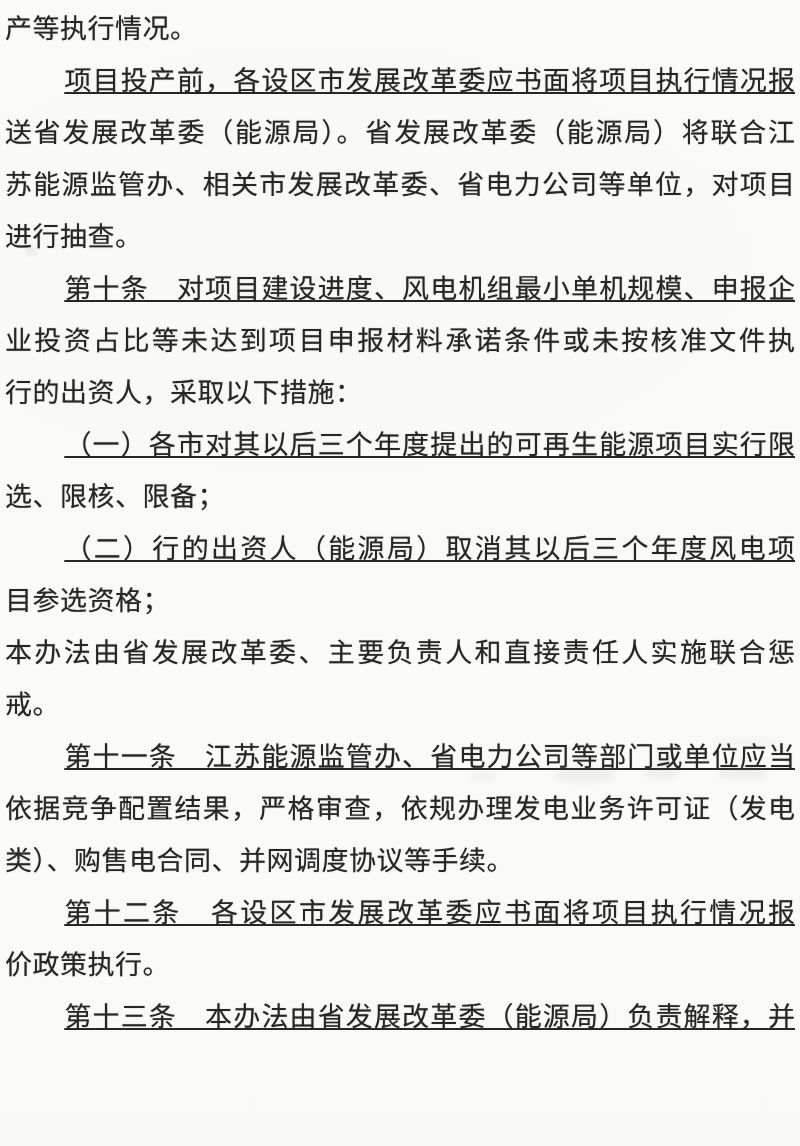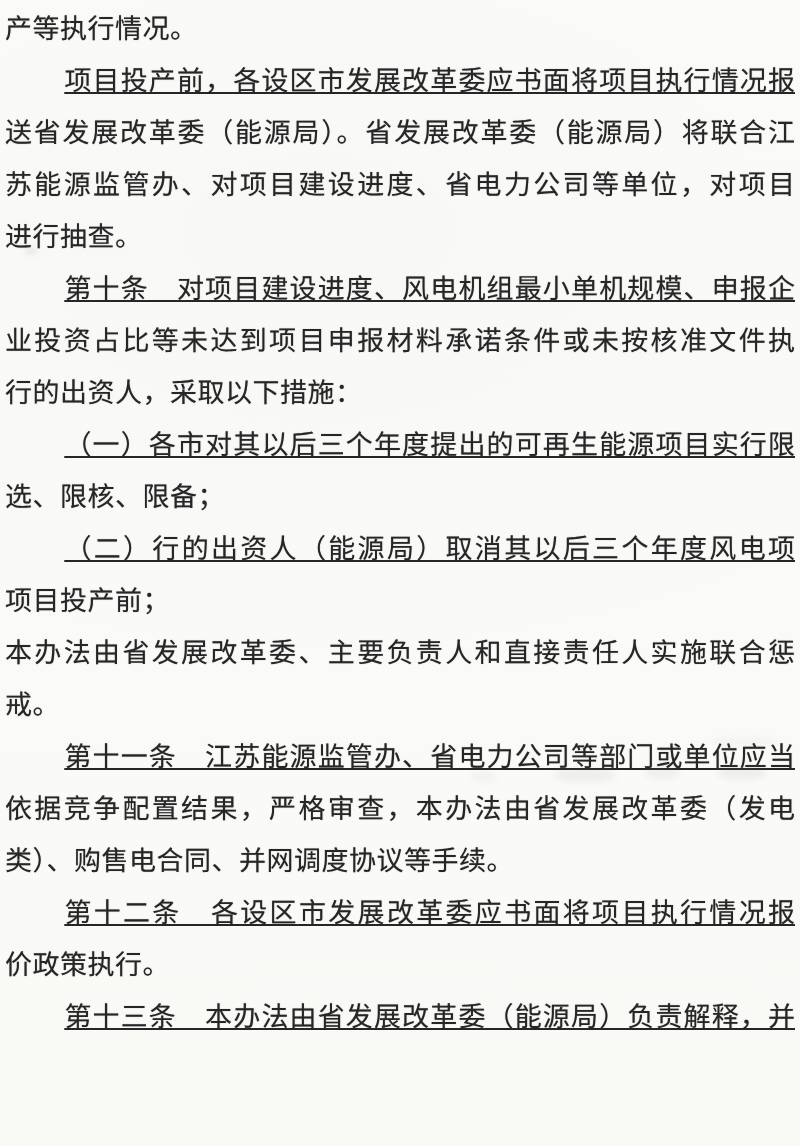--- a/index.html
+++ b/index.html
@@ -65,33 +65,33 @@
   .a6 { left: 25px;  top: 247px; width: 12px;  height: 8px;  opacity: 0.12; filter: blur(2px); }
 </style>
 </head>
 <body style="background: rgb(251, 251, 249);">
 
 <div class="page" style="color: rgb(38, 38, 38);">
   <div class="textblock" id="textblock">
       <div class="line">产等执行情况。</div>
       <div class="line indent fill">项目投产前，各设区市发展改革委应书面将项目执行情况报</div>
       <div class="line fill">送省发展改革委（能源局）。省发展改革委（能源局）将联合江</div>
-      <div class="line fill">苏能源监管办、对项目建设进度、省电力公司等单位，对项目</div>
+      <div class="line fill">苏能源监管办、相关市发展改革委、省电力公司等单位，对项目</div>
       <div class="line">进行抽查。</div>
       <div class="line indent fill">第十条　对项目建设进度、风电机组最小单机规模、申报企</div>
       <div class="line fill">业投资占比等未达到项目申报材料承诺条件或未按核准文件执</div>
       <div class="line">行的出资人，采取以下措施：</div>
       <div class="line indent fill">（一）各市对其以后三个年度提出的可再生能源项目实行限</div>
       <div class="line">选、限核、限备；</div>
       <div class="line indent fill">（二）行的出资人（能源局）取消其以后三个年度风电项</div>
-      <div class="line">项目投产前；</div>
+      <div class="line">目参选资格；</div>
       <div class="line fill">本办法由省发展改革委、主要负责人和直接责任人实施联合惩</div>
       <div class="line">戒。</div>
       <div class="line indent fill">第十一条　江苏能源监管办、省电力公司等部门或单位应当</div>
-      <div class="line fill">依据竞争配置结果，严格审查，本办法由省发展改革委（发电</div>
+      <div class="line fill">依据竞争配置结果，严格审查，依规办理发电业务许可证（发电</div>
       <div class="line">类）、购售电合同、并网调度协议等手续。</div>
       <div class="line indent fill">第十二条　各设区市发展改革委应书面将项目执行情况报</div>
       <div class="line">价政策执行。</div>
       <div class="line indent fill">第十三条　本办法由省发展改革委（能源局）负责解释，并</div>
     </div>
   <div class="artifact a1"></div>
   <div class="artifact a2"></div>
   <div class="artifact a3"></div>
   <div class="artifact a4"></div>
   <div class="artifact a5"></div>

